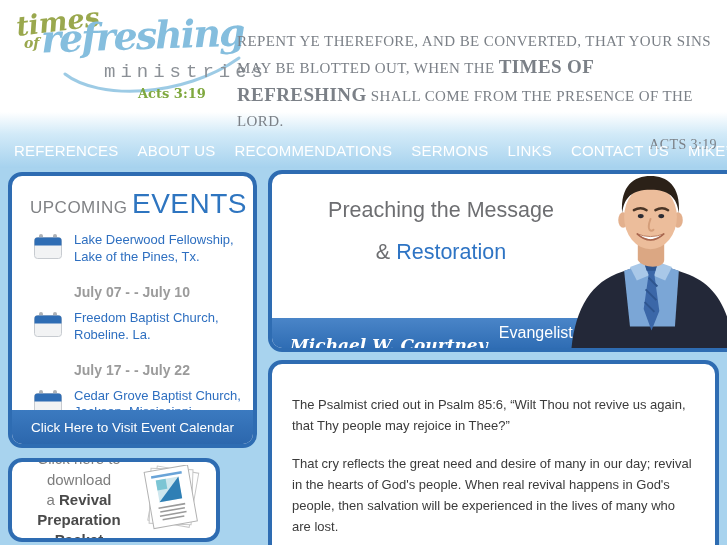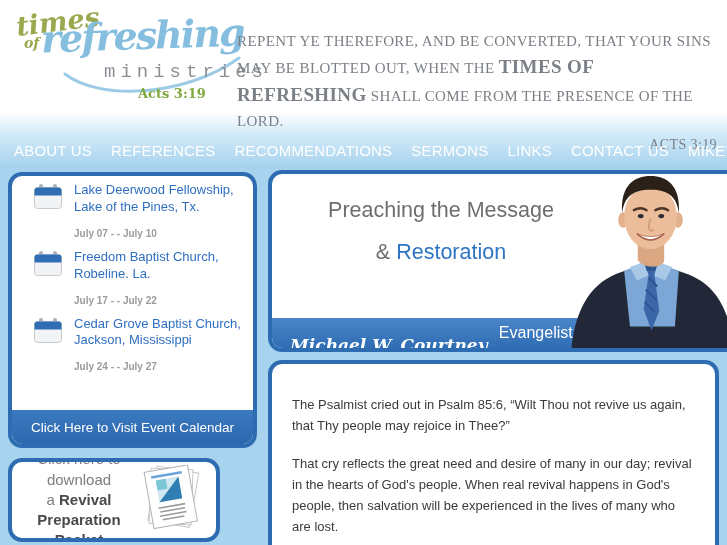--- a/index.html
+++ b/index.html
@@ -32,21 +32,21 @@
   .box { position:absolute; background:#ffffff; border:4px solid #2e6cb2; border-radius:14px; overflow:hidden; }
 
   
   .events-box { left:8px; top:172px; width:249px; height:276px; }
   .events-title { padding:12px 0 6px 18px; }
   .events-title .small { font-size:17px; color:#808285; letter-spacing:0.5px; }
   .events-title .big { font-size:28px; color:#2e75c0; letter-spacing:0.5px; }
   .event-row { display:flex; gap:12px; padding:6px 10px 4px 22px; cursor:pointer; }
   .event-row .cal { flex:0 0 28px; padding-top:2px; }
   .event-name { color:#2e6fc0; font-size:13px; line-height:1.3; }
-  .event-dates { color:#9b9b9b; font-size:10px; font-weight:bold; margin-top:12px; }
+  .event-dates { color:#9b9b9b; font-size:14px; font-weight:bold; margin-top:18px; }
   .events-footer { position:absolute; bottom:0; left:0; right:0; height:34px;
     background:linear-gradient(180deg,#3b7ac0,#2c67ad); color:#fff; font-size:13.5px;
     display:flex; align-items:center; justify-content:center; cursor:pointer; }
 
   
   .download-box { left:8px; top:458px; width:212px; height:84px; display:flex; align-items:center; padding:6px 8px 6px 14px; cursor:pointer; }
   .download-text { width:158px; text-align:center; font-size:15px; line-height:1.35; color:#7d7d7d; }
   .download-text b { color:#4a4a4a; }
   .packet { margin-left:4px; }
 
@@ -83,31 +83,35 @@
       <span class="t-ministries">ministries</span>
       <span class="t-ref">Acts 3:19</span>
     </div>
 
     <div class="verse">
       <span>REPENT YE THEREFORE, AND BE CONVERTED, THAT YOUR SINS MAY BE BLOTTED OUT, WHEN THE </span><span class="emph">TIMES OF REFRESHING</span><span> SHALL COME FROM THE PRESENCE OF THE LORD.</span>
       <div class="ref">ACTS 3:19</div>
     </div>
 
     <div class="nav">
+      <span class="nav-item">REFERENCES</span>
       <span class="nav-item">ABOUT US</span>
-      <span class="nav-item">REFERENCES</span>
       <span class="nav-item">RECOMMENDATIONS</span>
       <span class="nav-item">SERMONS</span>
       <span class="nav-item">LINKS</span>
       <span class="nav-item">CONTACT US</span>
       <span class="nav-item">MIKE’S BLOG</span>
     </div>
   </div>
 
   <div class="box events-box">
+    <div class="events-title">
+      <span class="small">UPCOMING</span>
+      <span class="big">EVENTS</span>
+    </div>
 
     <div class="event-row">
       <span class="cal">
         <svg width="28" height="26" viewBox="0 0 28 26">
           <rect x="5" y="0" width="4" height="7" rx="2" fill="#aeb2b6"></rect>
             <rect x="19" y="0" width="4" height="7" rx="2" fill="#aeb2b6"></rect>
           <rect x="0.5" y="3.5" width="27" height="21" rx="3" fill="#f2f3f4" stroke="#c7cbd0"></rect>
           <path d="M3.5,3.5 h21 a3,3 0 0 1 3,3 v5 H0.5 v-5 a3,3 0 0 1 3,-3 Z" fill="#2f6db4"></path>
         </svg>
       </span>

